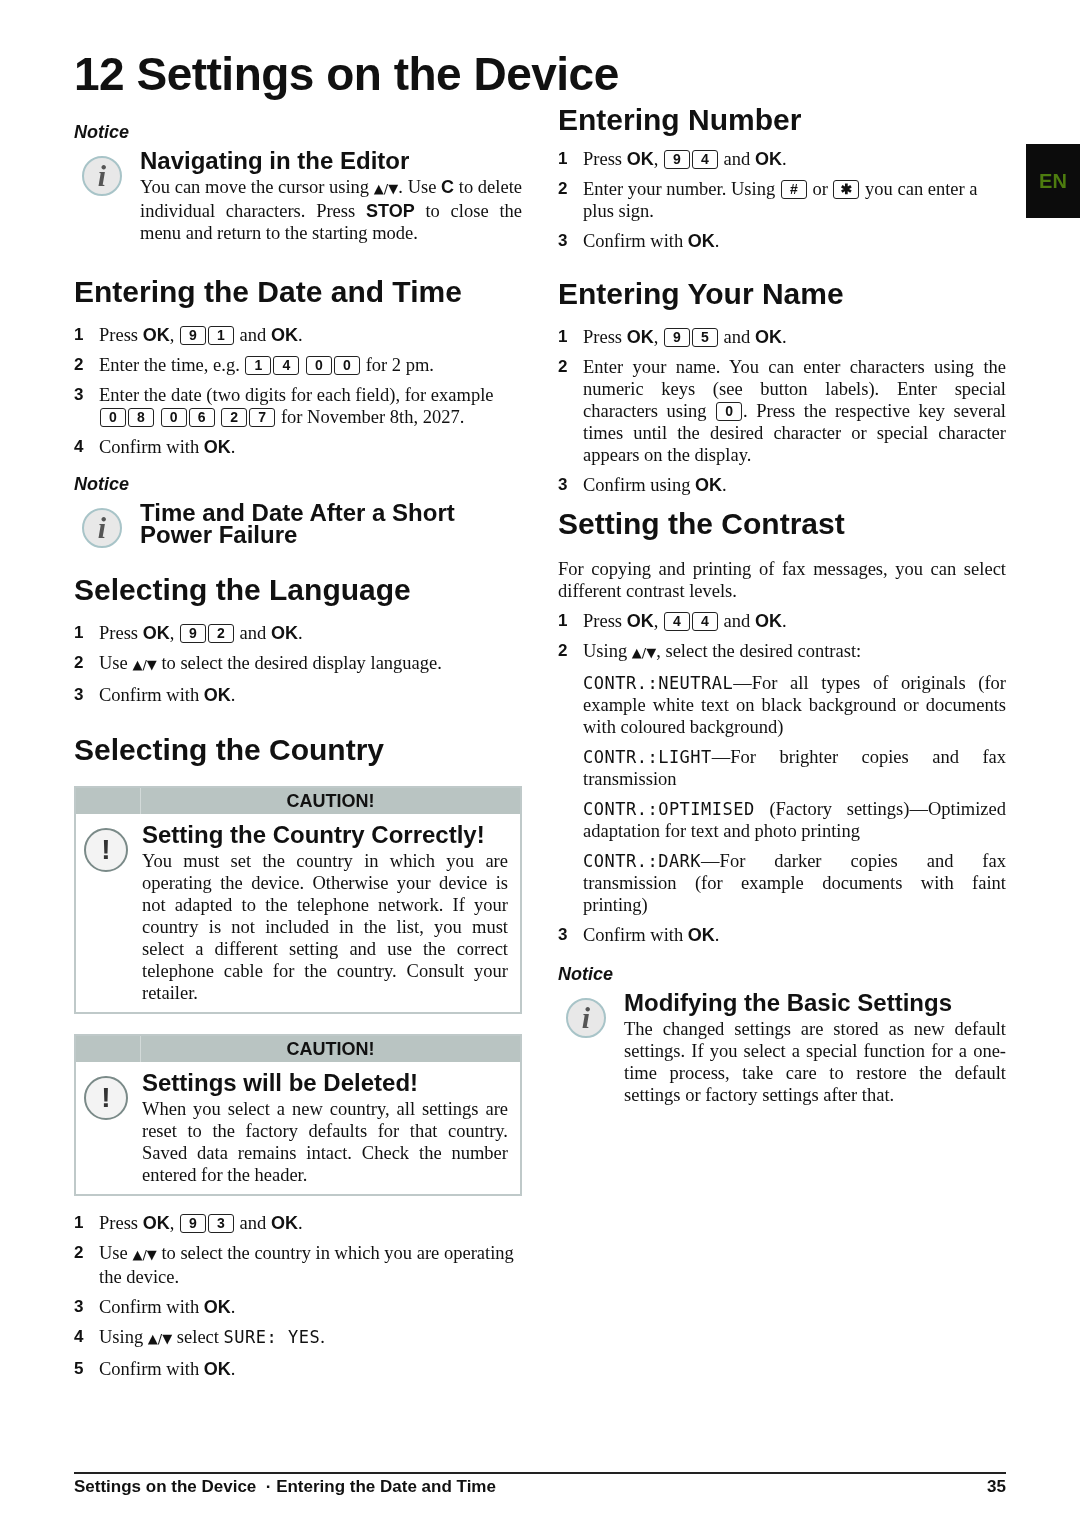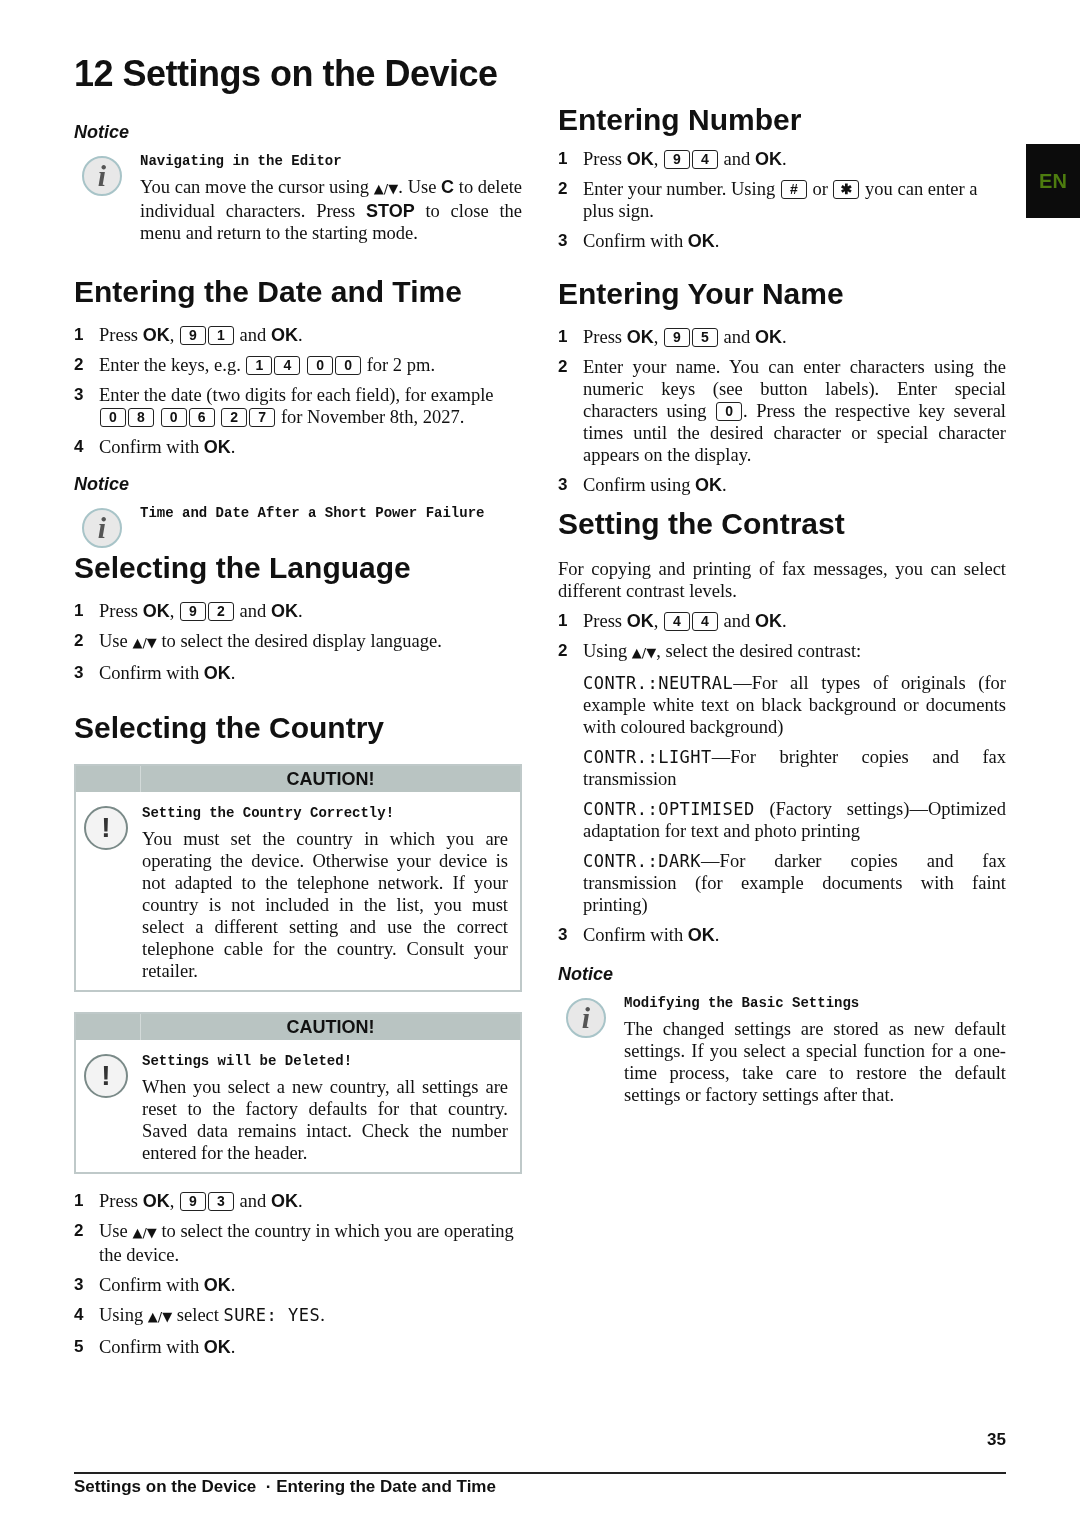--- a/index.html
+++ b/index.html
@@ -1,28 +1,28 @@
 <!DOCTYPE html>
 <html><head>
 <meta charset="utf-8">
 <style>
   html, body { margin:0; padding:0; background:#ffffff; }
   body { width:1080px; height:1529px; position:relative; overflow:hidden; color:#111; }
 
-  #page-title { position:absolute; left:74px; top:44px; font-family:"Liberation Sans", sans-serif; font-weight:bold; font-size:36px; letter-spacing:-0.5px; margin:0; line-height:60px; }
+  #page-title { position:absolute; left:74px; top:44px; font-family:"Liberation Sans", sans-serif; font-weight:bold; font-size:46px; letter-spacing:-0.5px; margin:0; line-height:60px; }
   .col { position:absolute; }
   #col-left { left:74px; top:120px; width:448px; }
   #col-right { left:558px; top:100px; width:448px; }
 
   .h2 { font-family:"Liberation Sans", sans-serif; font-weight:bold; font-size:30px; margin:0; line-height:40px; }
   .notice-label { font-family:"Liberation Sans", sans-serif; font-weight:bold; font-style:italic; font-size:18px; line-height:24px; margin:0; }
   .notice { position:relative; padding-left:66px; }
   .notice .icon { position:absolute; left:8px; top:6px; width:40px; height:40px; border-radius:50%; background:#e8e8e8; border:2px solid #a8c4c8; box-sizing:border-box; display:flex; align-items:center; justify-content:center; }
   .notice .icon span { font-family:"Liberation Serif", serif; font-style:italic; font-weight:bold; font-size:30px; color:#555; line-height:1; }
-  .notice-title { font-family:Liberation Mono, monospace; font-weight:bold; font-size:14px; line-height:22px; margin:0 0 4px 0; }
+  .notice-title { font-family:Liberation Sans, sans-serif; font-weight:bold; font-size:24px; line-height:22px; margin:0 0 4px 0; }
   .body { font-family:"Liberation Serif", serif; font-size:18.5px; line-height:22px; text-align:justify; margin:0; }
   .ok { font-family:"Liberation Sans", sans-serif; font-weight:bold; font-size:18px; }
   .key { display:inline-block; border:1.5px solid #222; border-radius:3px; min-width:20px; height:17px; line-height:17px; font-family:"Liberation Sans", sans-serif; font-weight:bold; font-size:14px; text-align:center; margin:0 1px; vertical-align:1px; padding:0 2px; }
   .arrows { font-family:"DejaVu Sans", sans-serif; font-size:13px; }
   .lcd { font-family:"DejaVu Sans Mono", monospace; font-size:17px; letter-spacing:0.5px; }
 
   ol.steps { list-style:none; margin:0; padding:0; }
   ol.steps li { position:relative; padding-left:25px; font-family:"Liberation Serif", serif; font-size:18.5px; line-height:22px; margin-bottom:8px; }
   ol.steps li .num { position:absolute; left:0; top:0; font-family:"Liberation Sans", sans-serif; font-weight:bold; font-size:17px; }
 
@@ -31,21 +31,21 @@
   .caution-head .left { width:64px; border-right:1px solid #d3dad9; }
   .caution-head .label { flex:1; text-align:center; font-family:"Liberation Sans", sans-serif; font-weight:bold; font-size:18px; line-height:26px; }
   .caution-body { position:relative; padding:10px 12px 8px 66px; }
   .caution-body .icon { position:absolute; left:8px; top:14px; width:44px; height:44px; border-radius:50%; border:2px solid #7a8a88; box-sizing:border-box; display:flex; align-items:center; justify-content:center; background:#f3f3f3; }
   .caution-body .icon span { font-family:"Liberation Sans", sans-serif; font-weight:bold; font-size:28px; color:#333; }
 
   #en-tab { position:absolute; left:1026px; top:144px; width:54px; height:74px; background:#0c0c0c; color:#4d7c0f; font-family:"Liberation Sans", sans-serif; font-weight:bold; font-size:20px; display:flex; align-items:center; justify-content:center; }
 
   #footer-rule { position:absolute; left:74px; top:1472px; width:932px; height:2px; background:#222; }
   #footer-left { position:absolute; left:74px; top:1477px; font-family:"Liberation Sans", sans-serif; font-weight:bold; font-size:17px; }
-  #footer-page { position:absolute; right:74px; top:1430px; font-family:"Liberation Sans", sans-serif; font-weight:bold; font-size:17px; }
+  #footer-page { position:absolute; right:74px; top:1477px; font-family:"Liberation Sans", sans-serif; font-weight:bold; font-size:17px; }
 </style>
 </head>
 <body>
 
 <h1 id="page-title">12 Settings on the Device</h1>
 <div id="en-tab">EN</div>
 
 <div class="col" id="col-left">
 
   <div>
@@ -55,21 +55,21 @@
           <span>i</span>
         </div>
       <p class="notice-title">Navigating in the Editor</p>
       <p class="body"><span>You can move the cursor using </span><span class="arrows">▲/▼</span><span>. Use </span><span class="ok">C</span><span> to delete individual characters. Press </span><span class="ok">STOP</span><span> to close the menu and return to the starting mode.</span></p>
     </div>
   </div>
 
   <h2 class="h2" style="margin-top:28px;">Entering the Date and Time</h2>
   <ol class="steps" style="margin-top:12px;">
     <li><span class="num">1</span><span>Press </span><span class="ok">OK</span><span>,</span> <span class="key">9</span><span class="key">1</span><span> and </span><span class="ok">OK</span><span>.</span></li>
-    <li><span class="num">2</span><span>Enter the keys, e.g. </span><span class="key">1</span><span class="key">4</span> <span class="key">0</span><span class="key">0</span><span> for 2 pm.</span></li>
+    <li><span class="num">2</span><span>Enter the time, e.g. </span><span class="key">1</span><span class="key">4</span> <span class="key">0</span><span class="key">0</span><span> for 2 pm.</span></li>
     <li><span class="num">3</span><span>Enter the date (two digits for each field), for example </span><span class="key">0</span><span class="key">8</span> <span class="key">0</span><span class="key">6</span> <span class="key">2</span><span class="key">7</span><span> for November 8th, 2027.</span></li>
     <li><span class="num">4</span><span>Confirm with </span><span class="ok">OK</span><span>.</span></li>
   </ol>
 
   <div style="margin-top:14px;">
     <p class="notice-label">Notice</p>
     <div class="notice" style="margin-top:6px;">
       <div class="icon">
           <span>i</span>
         </div>

